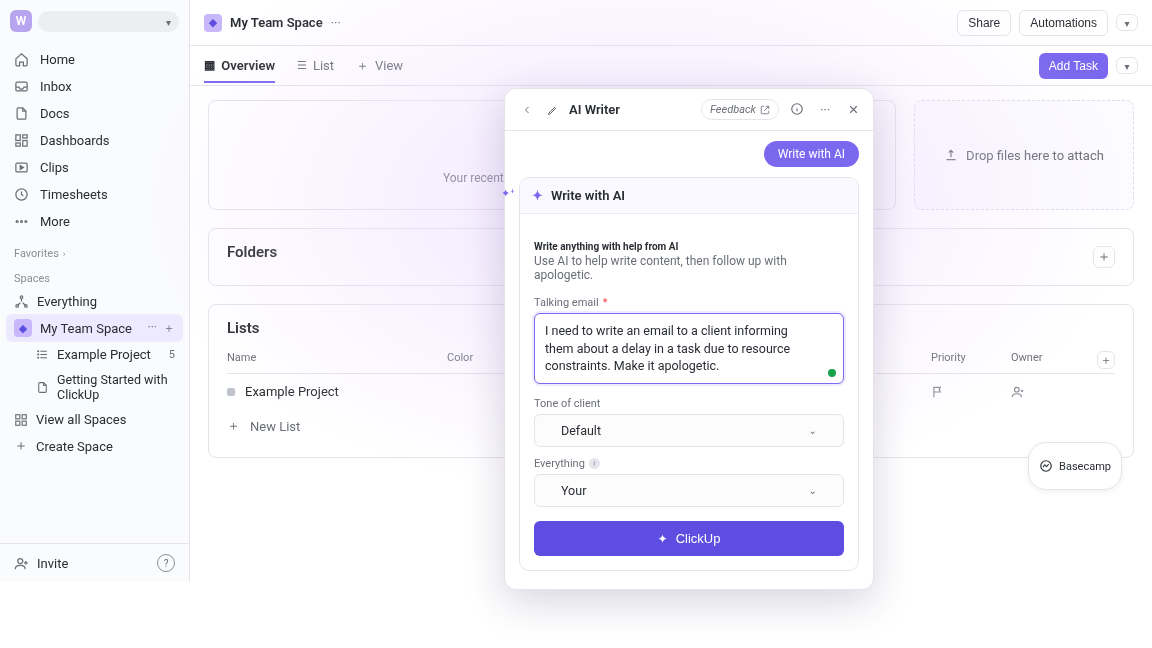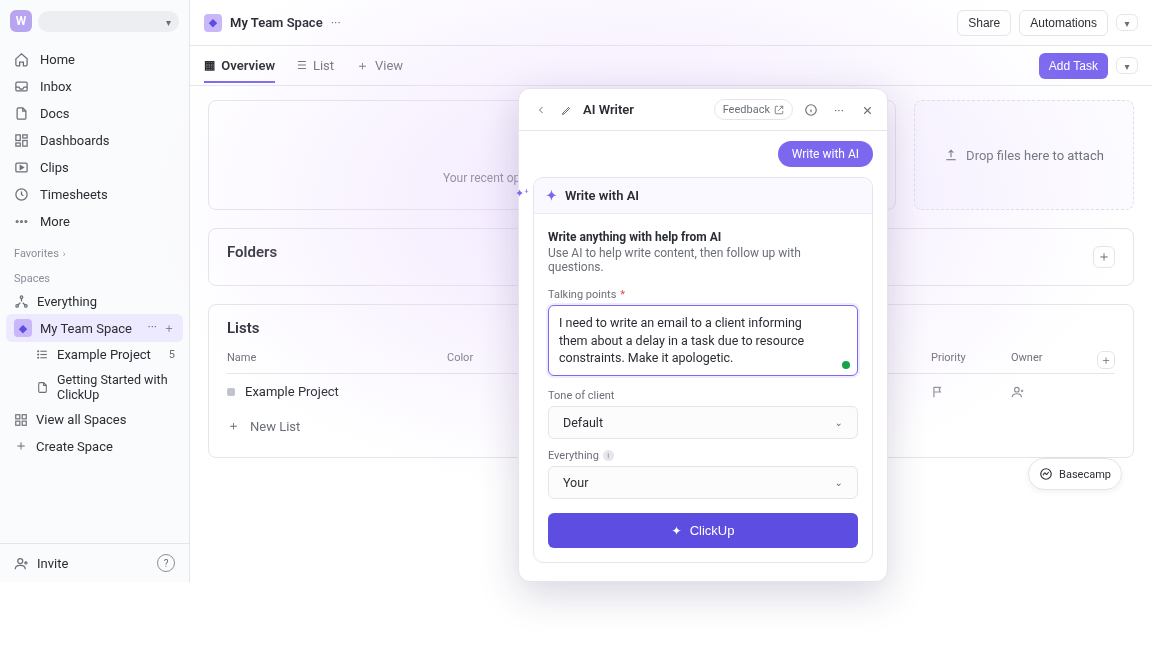--- a/index.html
+++ b/index.html
@@ -144,31 +144,31 @@
   .plus-btn { border:1px solid var(--border); border-radius:6px; width:22px;height:22px; display:inline-flex;align-items:center;justify-content:center; font-size:14px;color:var(--muted);}
   .card-head { display:flex; align-items:center; justify-content:space-between;}
 
   
   .dialog-scrim {
     position:absolute; inset:0;
     background: radial-gradient(ellipse at 55% 35%, rgba(230,210,255,0.55), rgba(255,255,255,0) 55%);
     pointer-events:none;
   }
   .dialog {
-    position:absolute; top:88px; left:518px; width:370px;
+    position:absolute; top:88px; left:504px; width:370px;
     background:#fff; border:1px solid var(--border); border-radius:12px;
     box-shadow: 0 12px 40px rgba(40,20,80,.18);
     z-index:30;
   }
   .dialog-hd {
     display:flex; align-items:center; gap:6px;
     padding:10px 10px 10px 12px; border-bottom:1px solid var(--border);
   }
   .dialog-hd .title { font-weight:600; font-size:13px;}
-  .dialog-hd .hd-right { margin-left:auto; display:flex; align-items:flex-end; gap:8px;}
+  .dialog-hd .hd-right { margin-left:auto; display:flex; align-items:flex-start; gap:8px;font-style:italic;}
   .pill-btn {
     border:1px solid var(--border); border-radius:14px; padding:3px 8px;
     font-size:11px; color:var(--muted); display:flex; align-items:center; gap:4px; cursor:pointer; background:#fff;
   }
   .icon-btn { width:20px;height:20px;display:flex;align-items:center;justify-content:center;color:var(--muted);cursor:pointer;border-radius:4px;}
   .dialog-body { padding: 10px 14px 18px; }
   .chip-right { display:flex; justify-content:flex-end; margin-bottom:10px;}
   .chip {
     background: var(--purple); color:#fff; border-radius:16px;
     padding:6px 14px; font-size:12px;
@@ -177,50 +177,50 @@
   .form-card {
     border:1px solid var(--border); border-radius:10px;
     padding:0; overflow:hidden; position:relative;
   }
   .form-head {
     display:flex; align-items:center; gap:8px; font-weight:600;
     background:#faf9ff; border-bottom:1px solid #efecf7; padding:10px 12px;
   }
   .spark-sm { color: var(--purple); }
   .form-body { padding:12px 14px 14px; }
-  .form-title { font-size:12px; font-weight:700; margin:4px 0 2px;}
+  .form-title { font-size:10px; font-weight:700; margin:15px 0 2px;}
   .form-sub { font-size:12px; color:var(--muted); margin:0 0 14px;}
   .lbl { font-size:11px; color:var(--muted); display:flex; align-items:center; gap:4px; margin:10px 0 4px;}
   .lbl .req{ color:#ef4444; }
   .lbl .info{ width:11px;height:11px;border-radius:50%;background:#e7e5ee;color:#8a8f98;font-size:8px;display:inline-flex;align-items:center;justify-content:center;}
   .ta-wrap { position:relative; }
   .ta {
     width:100%; border:1.5px solid var(--purple); border-radius:6px;
     padding:8px 24px 8px 10px; font-size:12.5px; line-height:1.4;
     resize:none; outline:none; color: var(--text); font-family:inherit;
     box-shadow: 0 0 0 2px rgba(123,104,238,.12);
   }
   .dot-green { position:absolute; right:8px; bottom:10px; width:8px;height:8px;border-radius:50%; background:#16a34a;}
   .select {
     width:100%; border:1px solid var(--border); border-radius:6px;
-    background:#fcfcfd; padding:8px 14px; font-size:12.5px; color:var(--text);
+    background:#fcfcfd; padding:8px 26px; font-size:12.5px; color:var(--text);
     display:flex; align-items:center; justify-content:space-between; cursor:pointer;
   }
   .select .chev { font-size:10px; color:var(--muted); }
   .gen-btn {
     width:100%; background: var(--purple-dark); color:#fff;
     border:none; border-radius:6px; padding:10px 0;
     font-size:13px; font-weight:500; margin-top:14px;
     display:flex; align-items:center; justify-content:center; gap:8px; cursor:pointer;
   }
   .gen-btn .spk::before{content:"\2726"; font-size:12px;}
   .basecamp {
     position:absolute; right:30px; bottom:92px;
     border:1px solid var(--border); border-radius:18px;
-    padding:8px 10px; font-size:11px; color:var(--text);
+    padding:16px 10px; font-size:11px; color:var(--text);
     background:#fff; box-shadow:0 2px 6px rgba(0,0,0,.06);
     display:flex; align-items:center; gap:6px;text-align:right;
   }
   svg { display:block; }
 </style>
 </head>
 <body>
 
 <div class="app">
 
@@ -533,24 +533,24 @@
       </div>
       <div style="position:relative;">
         <span class="spark">✦⁺</span>
         <div class="form-card">
           <div class="form-head">
             <span class="spark-sm">✦</span>
             <span>Write with AI</span>
           </div>
           <div class="form-body">
             <p class="form-title">Write anything with help from AI</p>
-            <p class="form-sub">Use AI to help write content, then follow up with questions.</p>
+            <p class="form-sub">Use AI to help write content, then follow up with apologetic.</p>
 
             <div class="lbl">
-              <span>Talking points</span>
+              <span>Talking email</span>
                 <span class="req">*</span>
             </div>
             <div class="ta-wrap">
               <textarea class="ta" rows="3" style="">I need to write an email to a client informing them about a delay in a task due to resource constraints. Make it apologetic.</textarea>
               <span class="dot-green"></span>
             </div>
 
             <div class="lbl">Tone of client</div>
             <div class="select">
               <span>Default</span>

